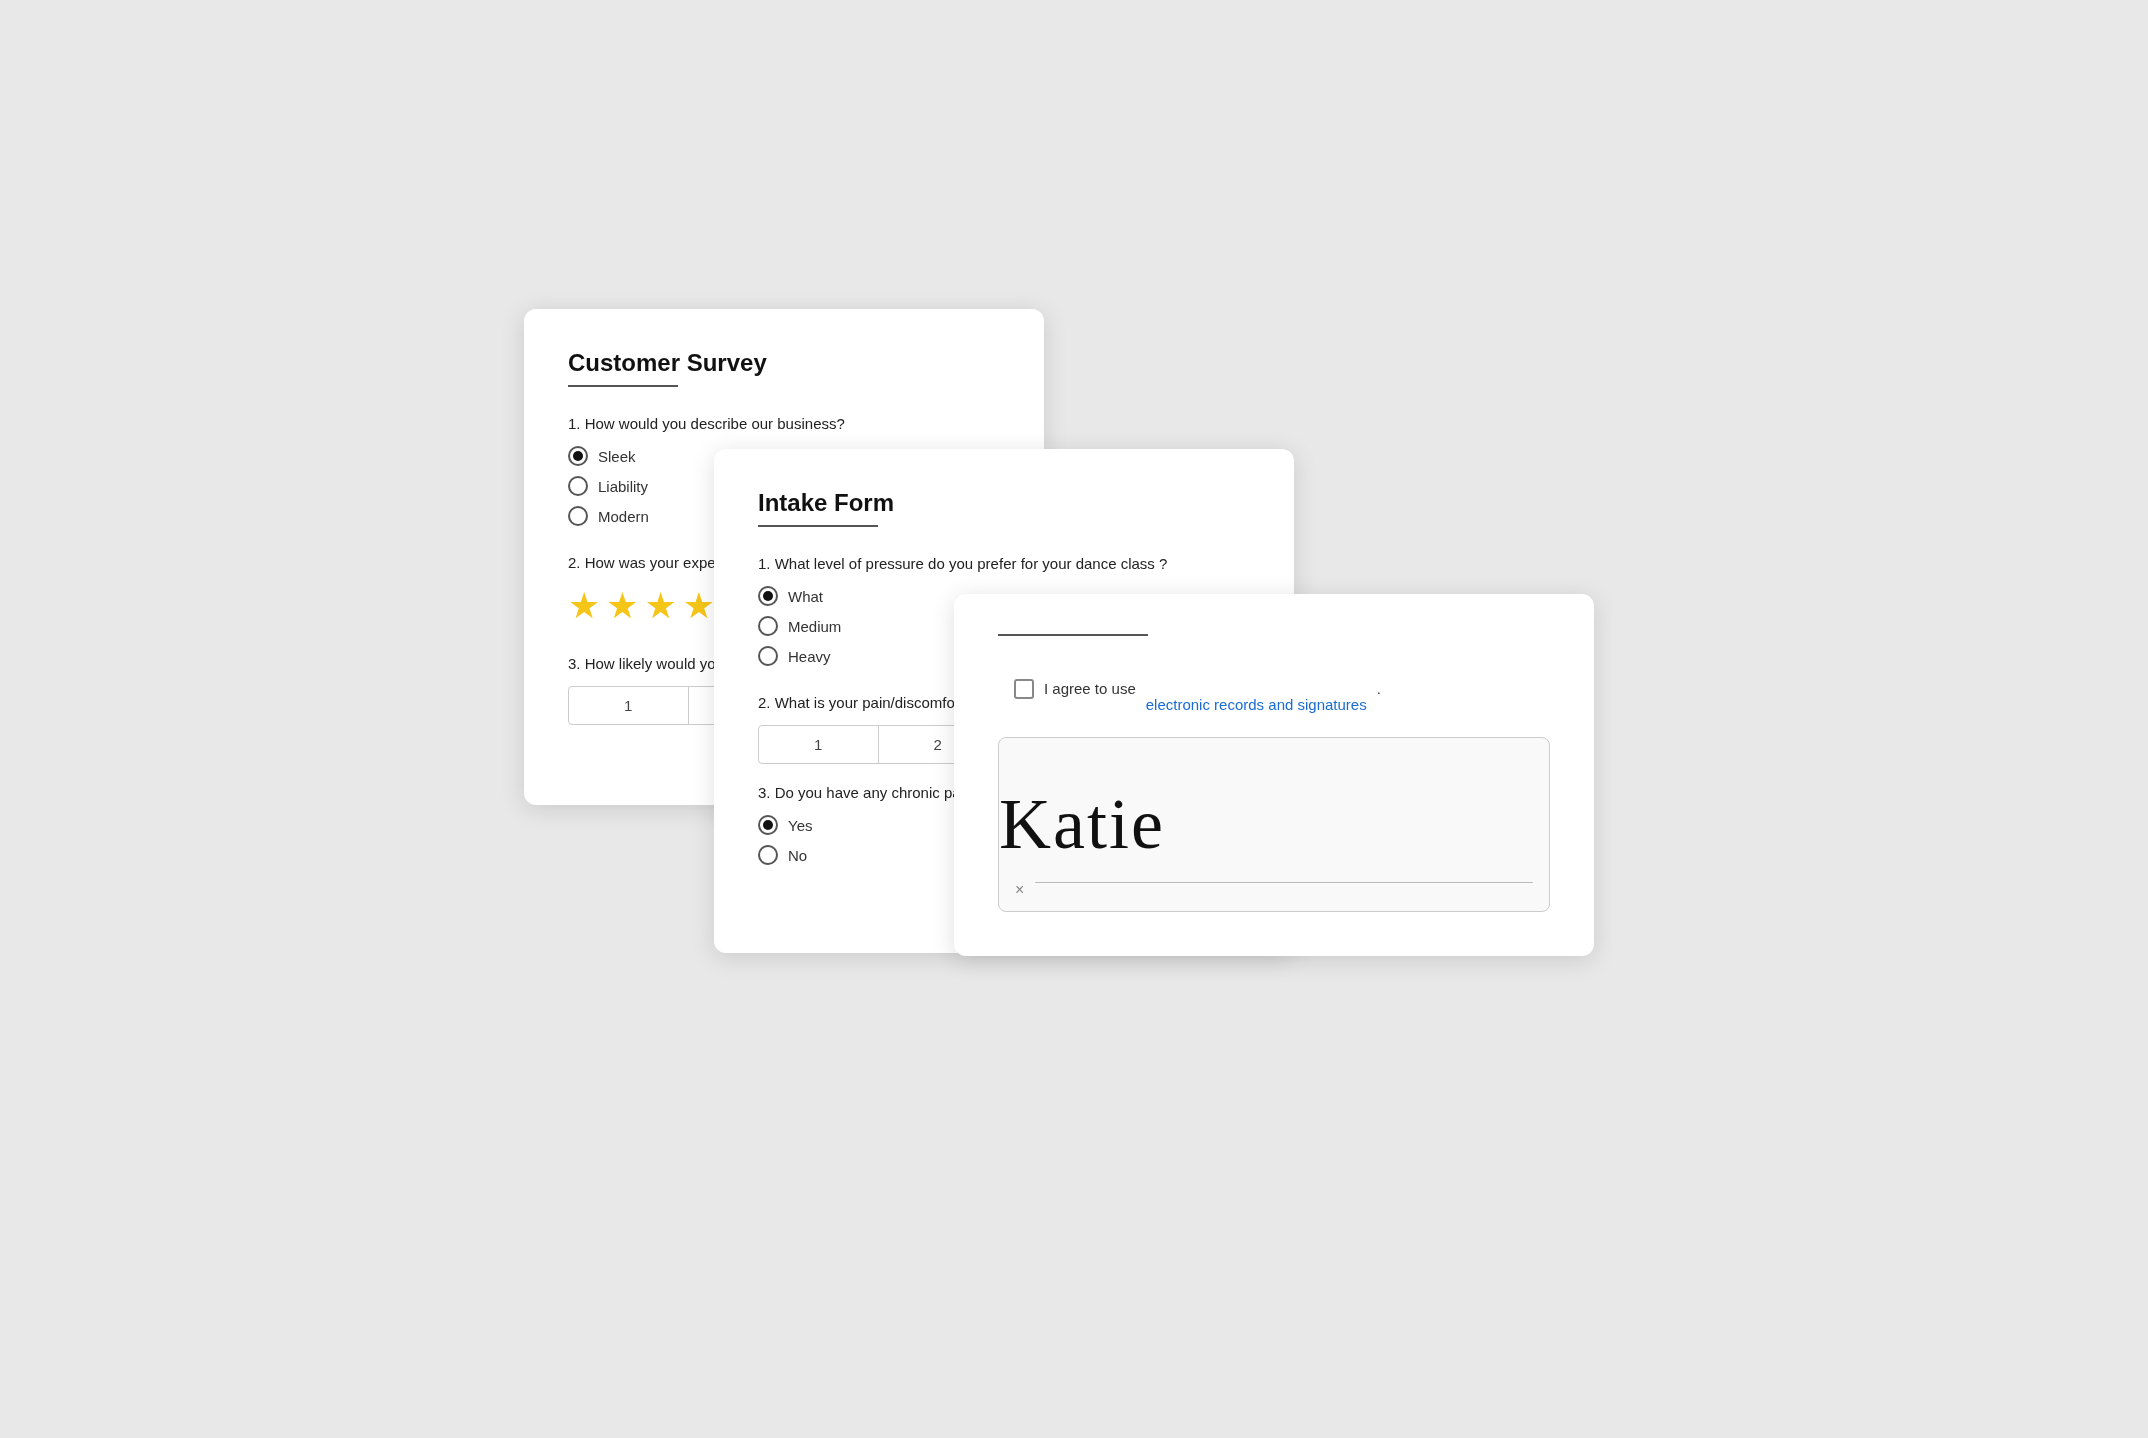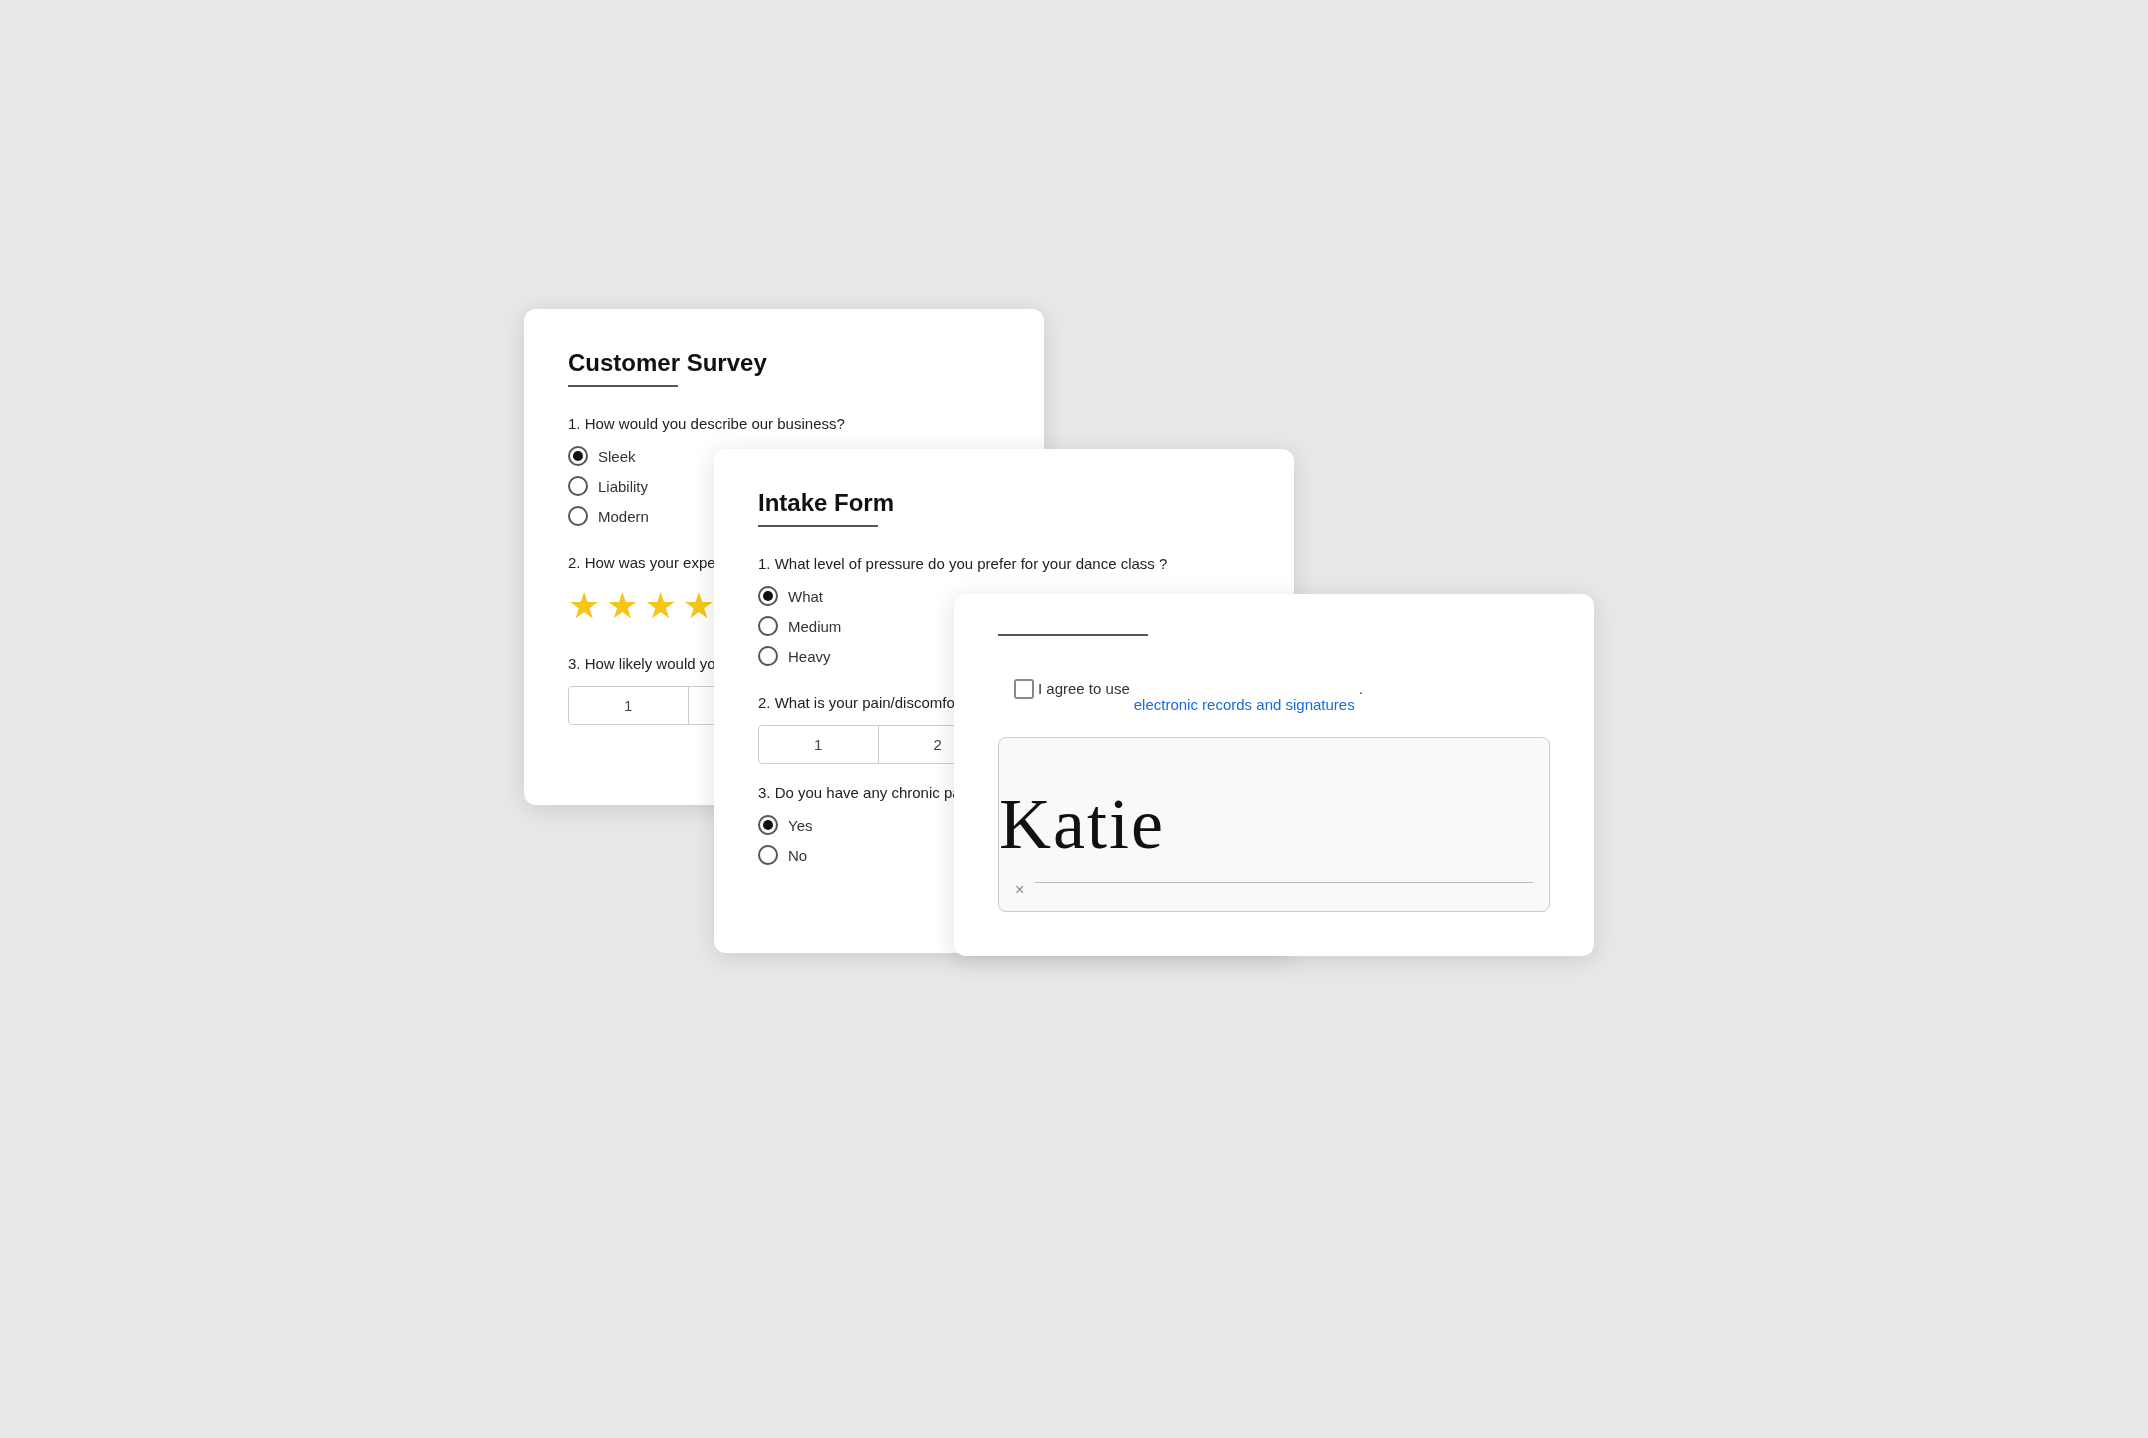--- a/index.html
+++ b/index.html
@@ -147,21 +147,21 @@
       font-size: 16px;
       font-weight: 700;
       color: #111;
       line-height: 1.6;
       margin-bottom: 28px;
     }
 
     .agree-row {
       display: flex;
       align-items: center;
-      gap: 4px;
+      gap: 10px;
       margin-bottom: 24px;
       font-size: 15px;
       color: #333;
       padding-left: 16px;
     }
 
     .checkbox-box {
       width: 20px;
       height: 20px;
       border: 2px solid #888;

